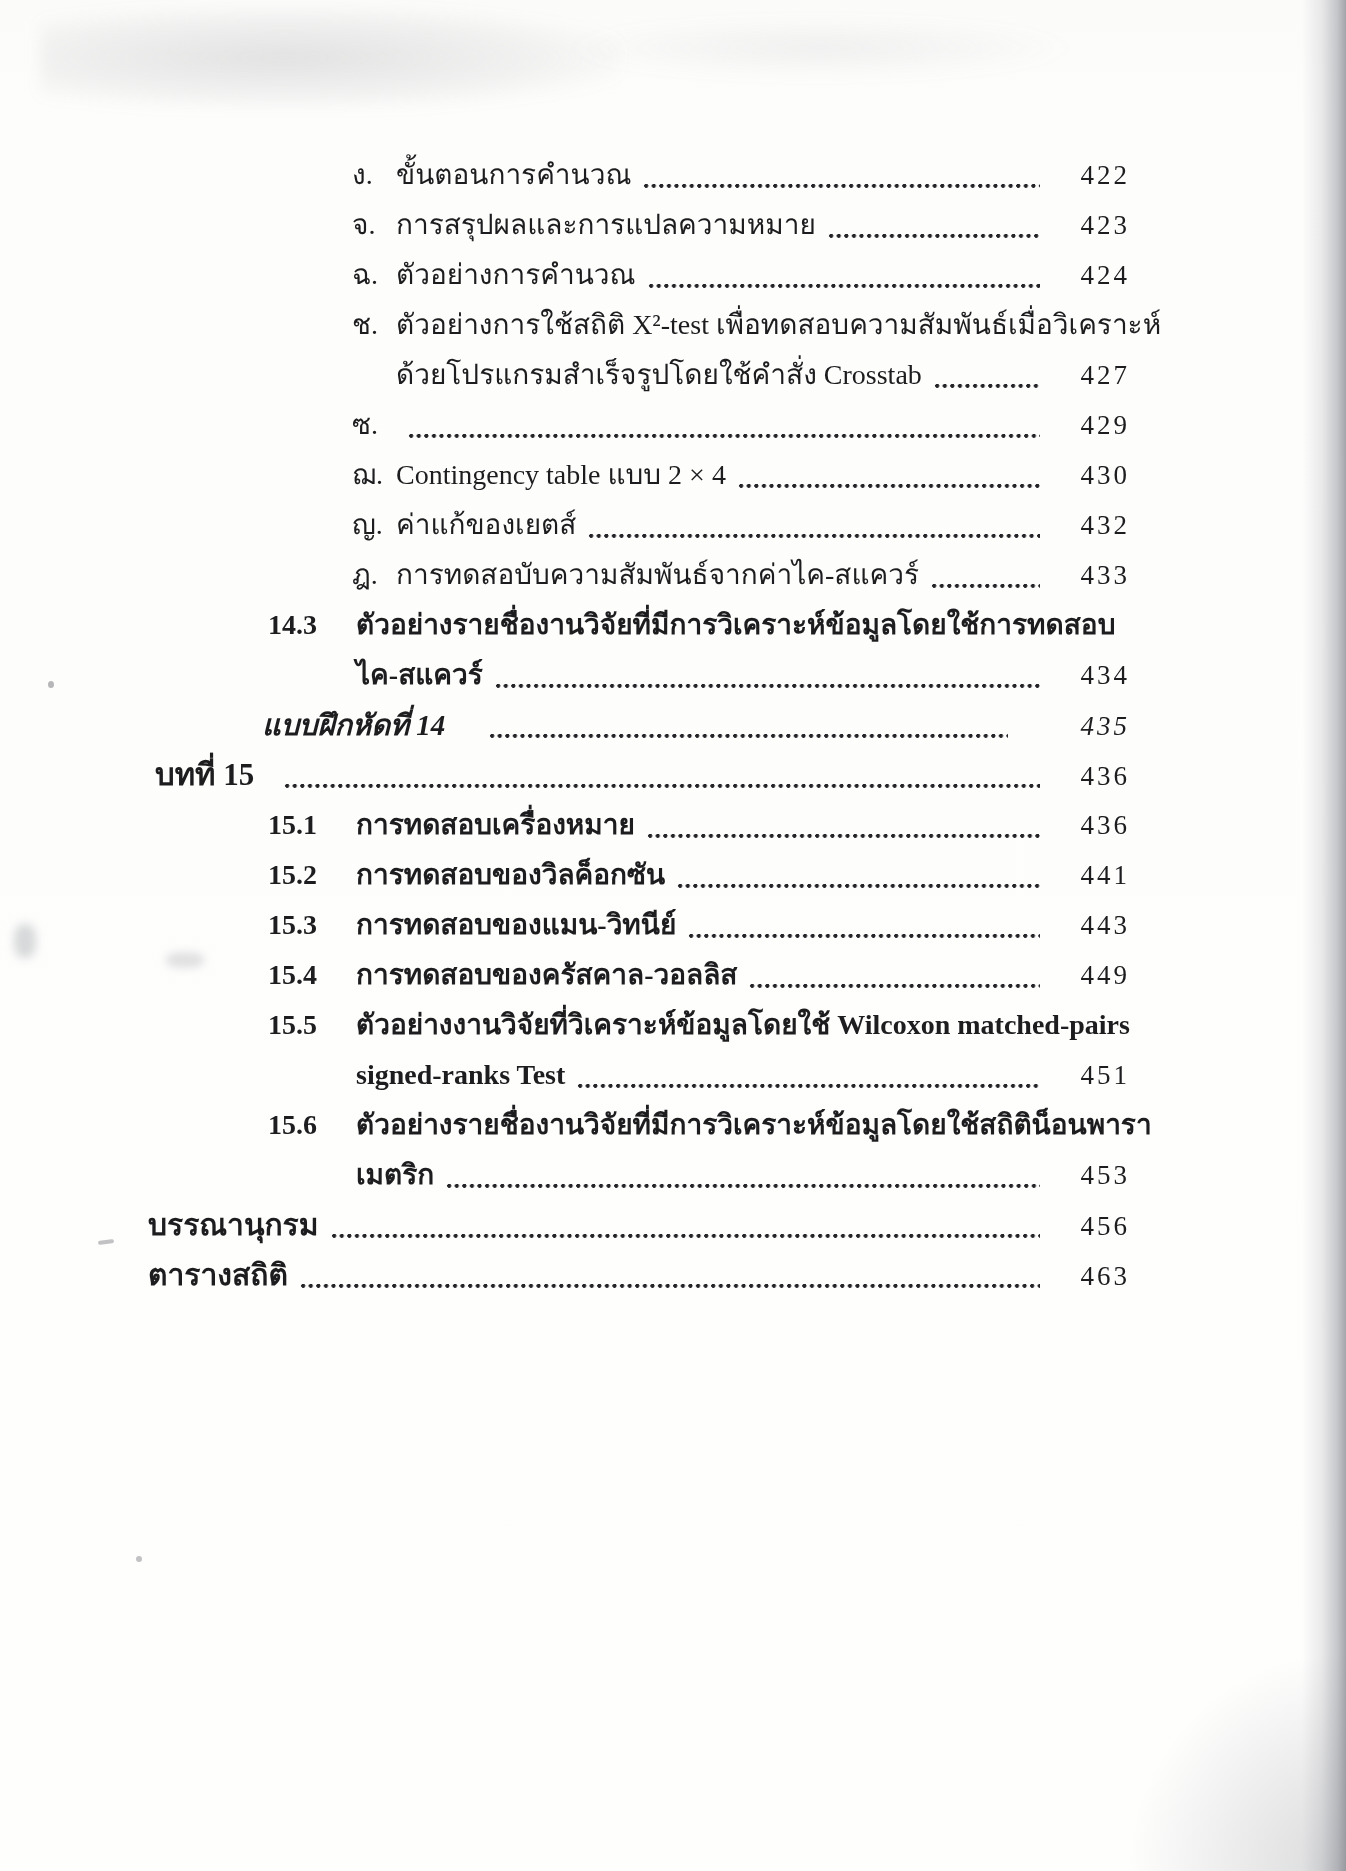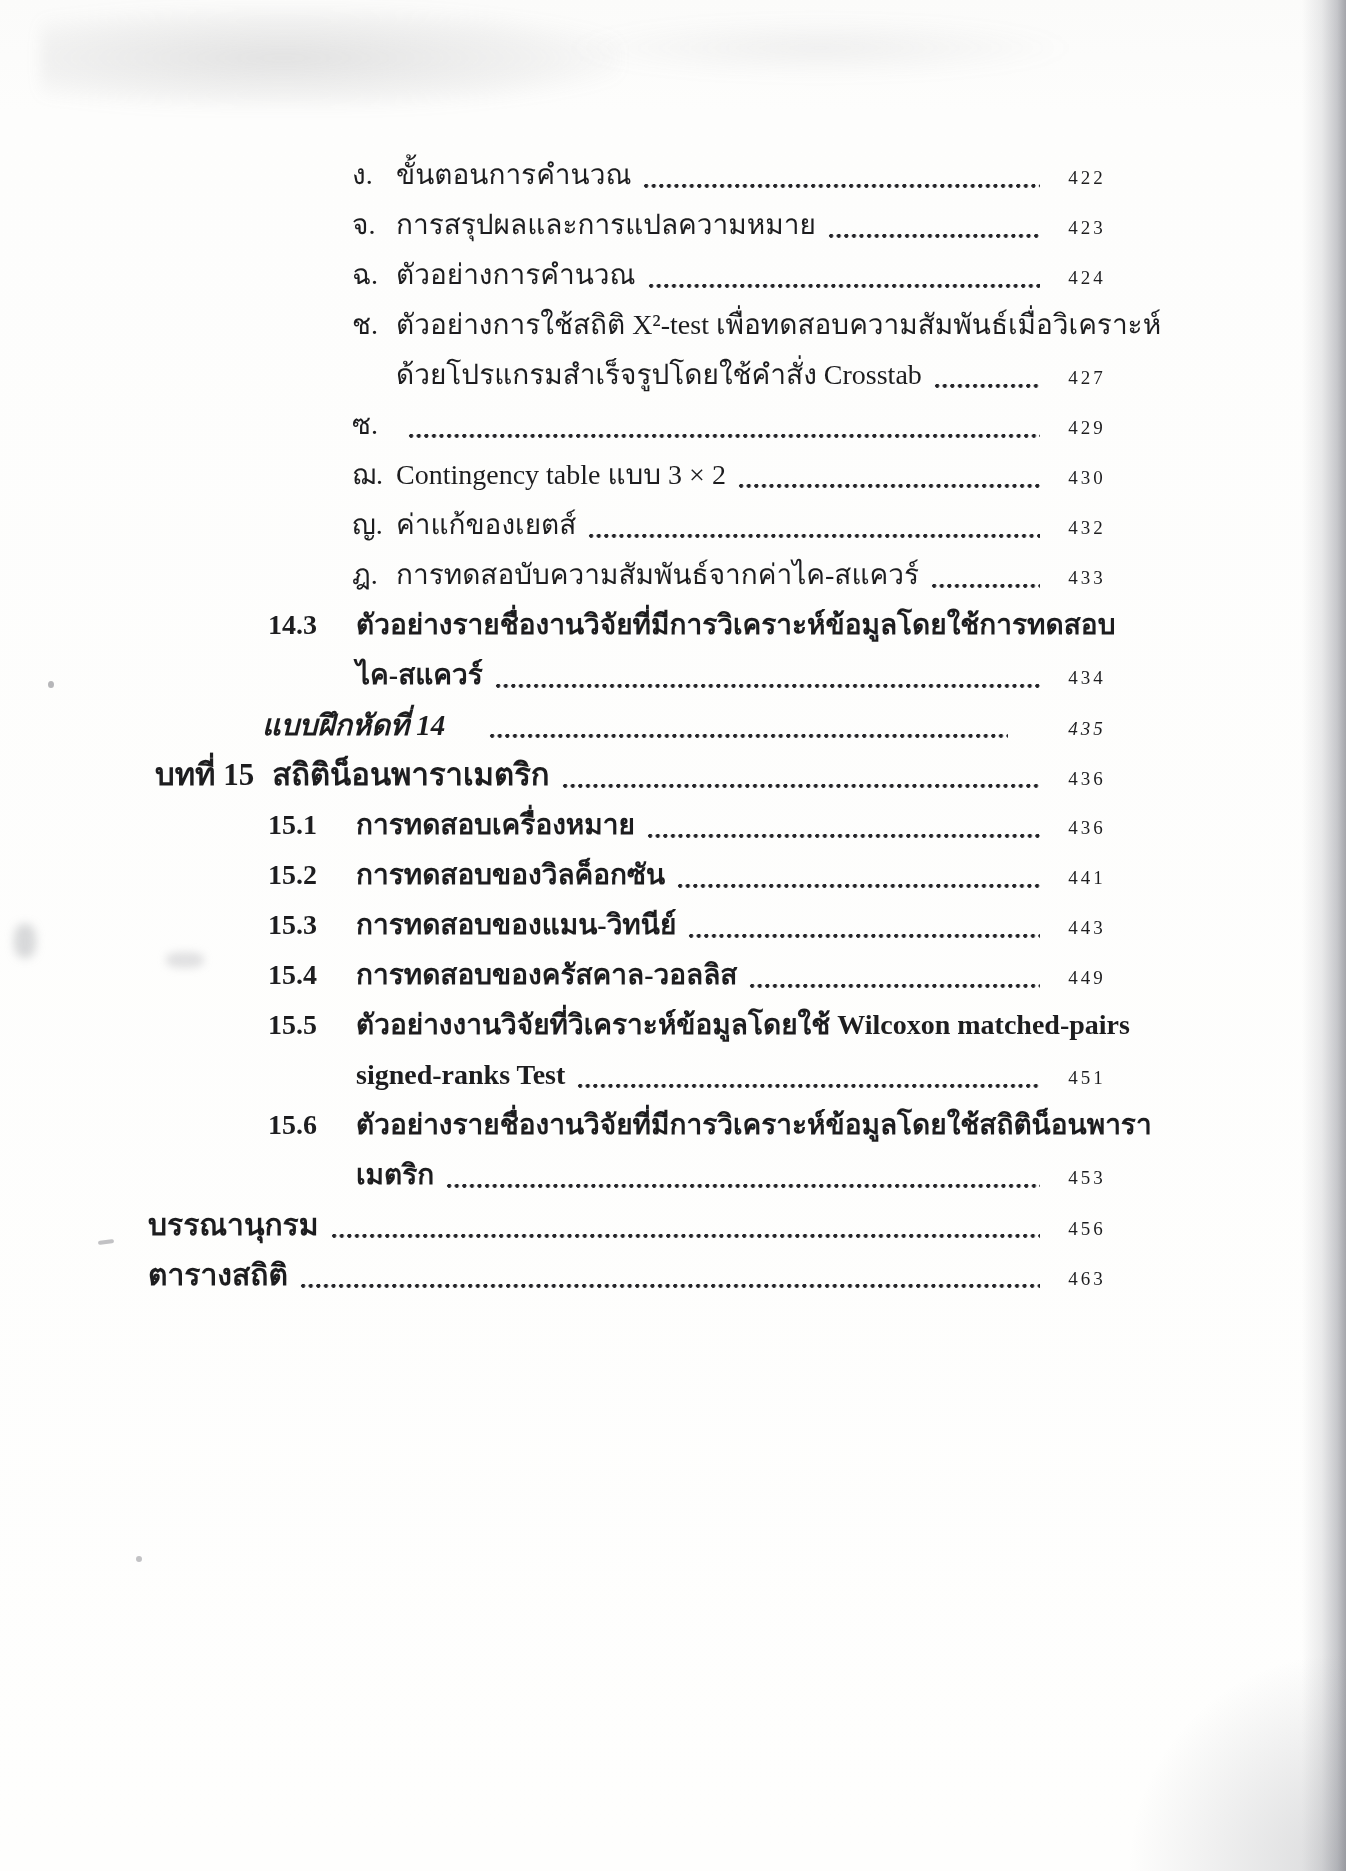--- a/index.html
+++ b/index.html
@@ -89,22 +89,22 @@
     margin: 0 4px 10px 12px;
     background-image: radial-gradient(circle at 3.2px 3.8px, #242428 1.8px, rgba(0,0,0,0) 2.3px);
     background-size: 7.6px 8px;
     background-repeat: repeat-x;
     background-position: left bottom;
     min-width: 20px;
   }
   .pageno {
     flex: 0 0 auto;
     width: 86px;
-    text-align: center;
-    font-size: 19px;
+    text-align: right;
+    font-size: 27px;
     letter-spacing: 3px;
     font-weight: 400;
   }
 </style>
 </head>
 <body>
 
 <div class="page">
   <div class="smudge-top"></div>
   <div class="smudge-top2"></div>
@@ -144,21 +144,21 @@
         <span class="dots"></span>
         <span class="pageno">427</span>
       </div>
       <div class="row letter">
         <span class="label">ซ.</span>
         <span class="dots"></span>
         <span class="pageno">429</span>
       </div>
       <div class="row letter">
         <span class="label">ฌ.</span>
-        <span class="text">Contingency table แบบ 3 × 2</span>
+        <span class="text">Contingency table แบบ 2 × 4</span>
         <span class="dots"></span>
         <span class="pageno">430</span>
       </div>
       <div class="row letter">
         <span class="label">ญ.</span>
         <span class="text">ค่าแก้ของเยตส์</span>
         <span class="dots"></span>
         <span class="pageno">432</span>
       </div>
       <div class="row letter">
@@ -176,21 +176,20 @@
         <span class="dots"></span>
         <span class="pageno">434</span>
       </div>
       <div class="row exercise bold italic">
         <span class="text">แบบฝึกหัดที่ 14</span>
         <span class="dots"></span>
         <span class="pageno">435</span>
       </div>
       <div class="row chapter bold">
         <span class="label">บทที่ 15</span>
-        <span class="text">สถิติน็อนพาราเมตริก</span>
         <span class="dots"></span>
         <span class="pageno">436</span>
       </div>
       <div class="row numbered bold">
         <span class="label">15.1</span>
         <span class="text">การทดสอบเครื่องหมาย</span>
         <span class="dots"></span>
         <span class="pageno">436</span>
       </div>
       <div class="row numbered bold">

